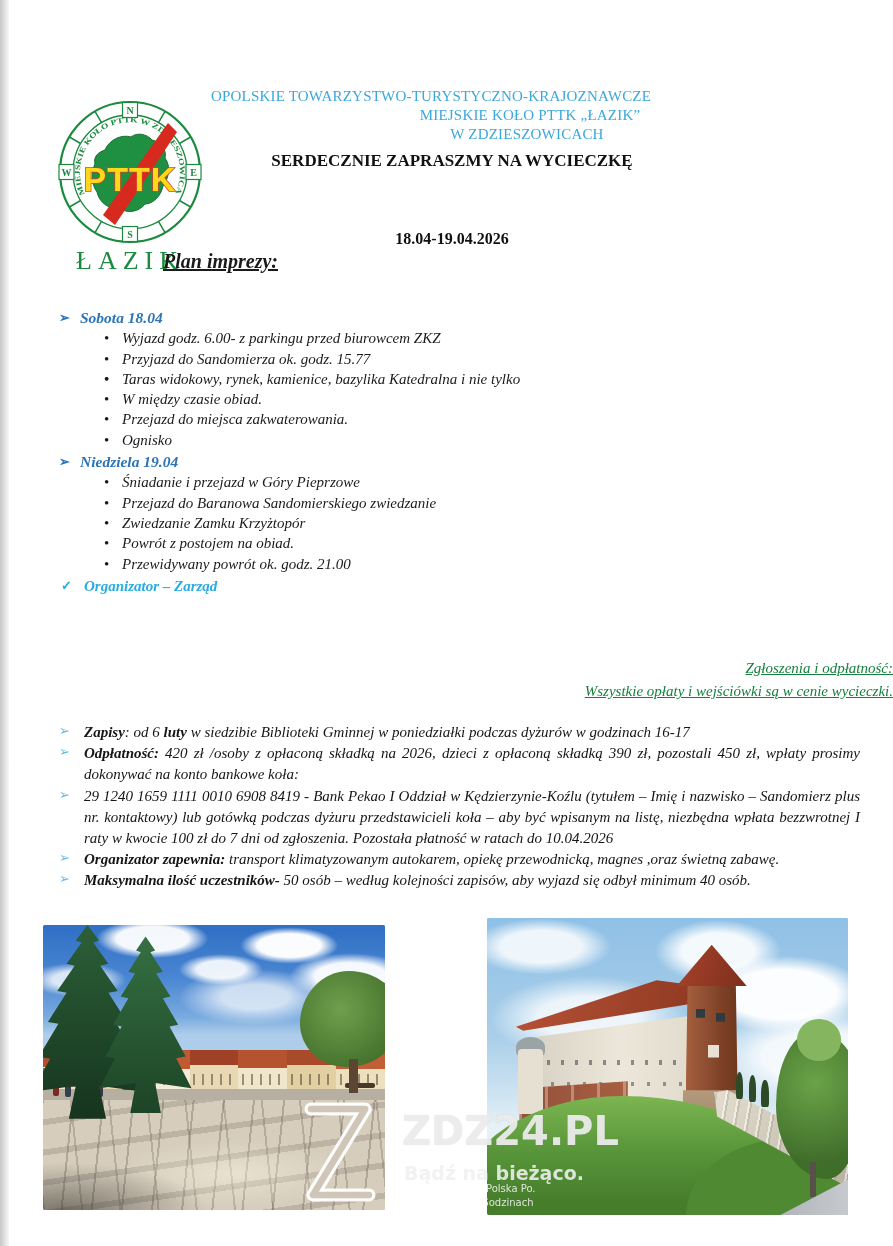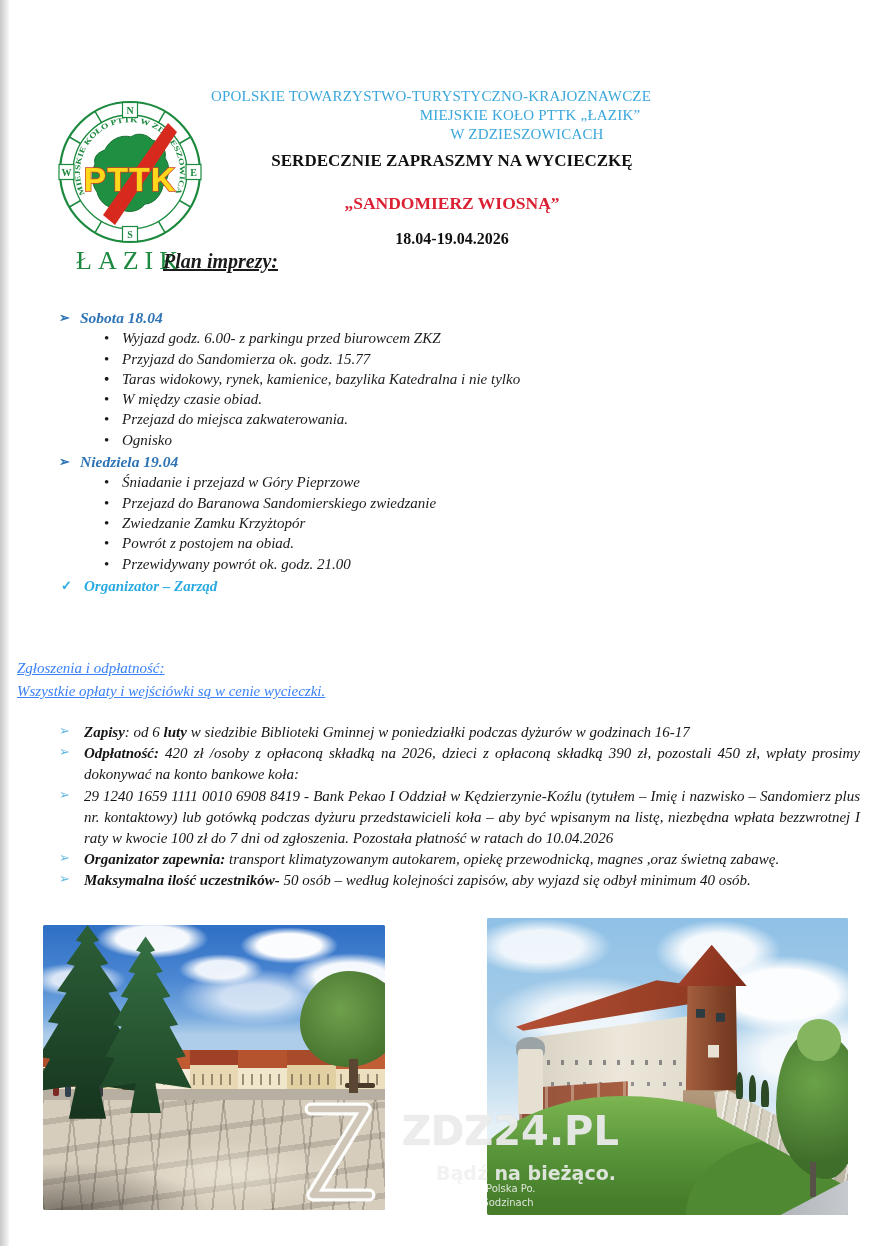--- a/index.html
+++ b/index.html
@@ -28,22 +28,22 @@
   
   .plan{position:absolute;top:306px;left:0;right:20px;}
   .plan .row{line-height:20.3px;font-size:15px;font-style:italic;position:relative;}
   .plan .day{margin-top:2px;color:#2e74b5;font-weight:bold;font-size:15.5px;padding-left:80px;}
   .plan .day .arr{position:absolute;left:59px;top:0;font-size:13px;font-style:normal;}
   .plan .itm{padding-left:122px;}
   .plan .itm .dot{position:absolute;left:104px;top:0;font-style:normal;}
   .plan .orgz{margin-top:2px;color:#29abe2;font-weight:bold;padding-left:84px;}
   .plan .orgz .chk{position:absolute;left:61px;top:0;font-style:normal;font-size:13px;}
   
-  .fees-head{position:absolute;left:17px;right:0;text-align:left;font-style:italic;
-        font-size:15px;text-decoration:underline;color:#3b82f6;}
+  .fees-head{position:absolute;left:17px;right:0;text-align:right;font-style:italic;
+        font-size:15px;text-decoration:underline;color:#15803d;}
   .fh1{top:660px;} .fh2{top:683px;}
   .fees{position:absolute;top:722px;left:0;right:33px;}
   .fee{position:relative;}
   .fee p{margin:0;padding-left:84px;font-size:15px;font-style:italic;line-height:21.2px;
         text-align:justify;color:#151515;}
   .fee .farr{position:absolute;left:59px;top:1px;color:#63b9e4;font-size:13px;}
   .fee b{font-weight:bold;}
   
   .photo{position:absolute;overflow:hidden;border-radius:2px;background:#9ab;}
   #photoL{left:43px;top:925px;width:342px;height:285px;}
@@ -151,21 +151,21 @@
   .treesRR2{right:2%;top:34%;width:12%;height:14%;background:#86b560;border-radius:50%;}
   .trunkRR{right:9%;top:82%;width:1.5%;height:12%;background:#57514a;}
   .roadR{right:0;bottom:0;width:26%;height:13%;
     clip-path:polygon(28% 100%,100% 8%,100% 100%);
     background:linear-gradient(90deg,#a9adb2,#c6c9cd);}
   
   .wm{position:absolute;pointer-events:none;z-index:6;font-family:"DejaVu Sans", sans-serif;}
   .wm-z{left:297px;top:1096px;width:86px;height:112px;}
   .wm-site{left:402px;top:1108px;font-size:40px;font-weight:bold;letter-spacing:0;
     color:rgba(237,237,237,.93);text-shadow:0 0 1px rgba(120,120,120,.25);}
-  .wm-slogan{left:404px;top:1162px;font-size:19px;font-weight:bold;color:rgba(240,240,240,.88);margin-left:32px;}
+  .wm-slogan{left:404px;top:1162px;font-size:19px;font-weight:bold;color:rgba(240,240,240,.88);}
   .wm-s1{left:486px;top:1183px;font-size:10px;color:rgba(248,248,248,.85);}
   .wm-s2{left:481px;top:1197px;font-size:10px;color:rgba(248,248,248,.85);}
 </style>
 </head>
 <body>
 
 <div id="page">
   <div class="scan-edge"></div>
 
   <div class="logo">
@@ -202,21 +202,20 @@
         <text x="13.5" y="83.8" text-anchor="middle" fill="#1b8a3e">W</text>
       </g>
     </svg>
     <div class="logo-caption">ŁAZIK</div>
   </div>
 
   <div class="org org1">OPOLSKIE TOWARZYSTWO-TURYSTYCZNO-KRAJOZNAWCZE</div>
   <div class="org org3">W ZDZIESZOWICACH</div>
   <div class="org org2">MIEJSKIE KOŁO PTTK „ŁAZIK”</div>
   <div class="invite">SERDECZNIE ZAPRASZMY NA WYCIECZKĘ</div>
-  <div class="trip-title">„SANDOMIERZ WIOSNĄ”</div>
   <div class="trip-dates">18.04-19.04.2026</div>
   <div class="plan-heading">Plan imprezy:</div>
 
   <div class="plan">
     <div class="row day">
       <span class="arr">➢</span>
       <span>Sobota 18.04</span>
     </div>
     <div class="row itm"><span class="dot">•</span><span>Wyjazd godz. 6.00- z parkingu przed biurowcem ZKZ</span></div>
     <div class="row itm"><span class="dot">•</span><span>Przyjazd do Sandomierza ok. godz. 15.77</span></div>

